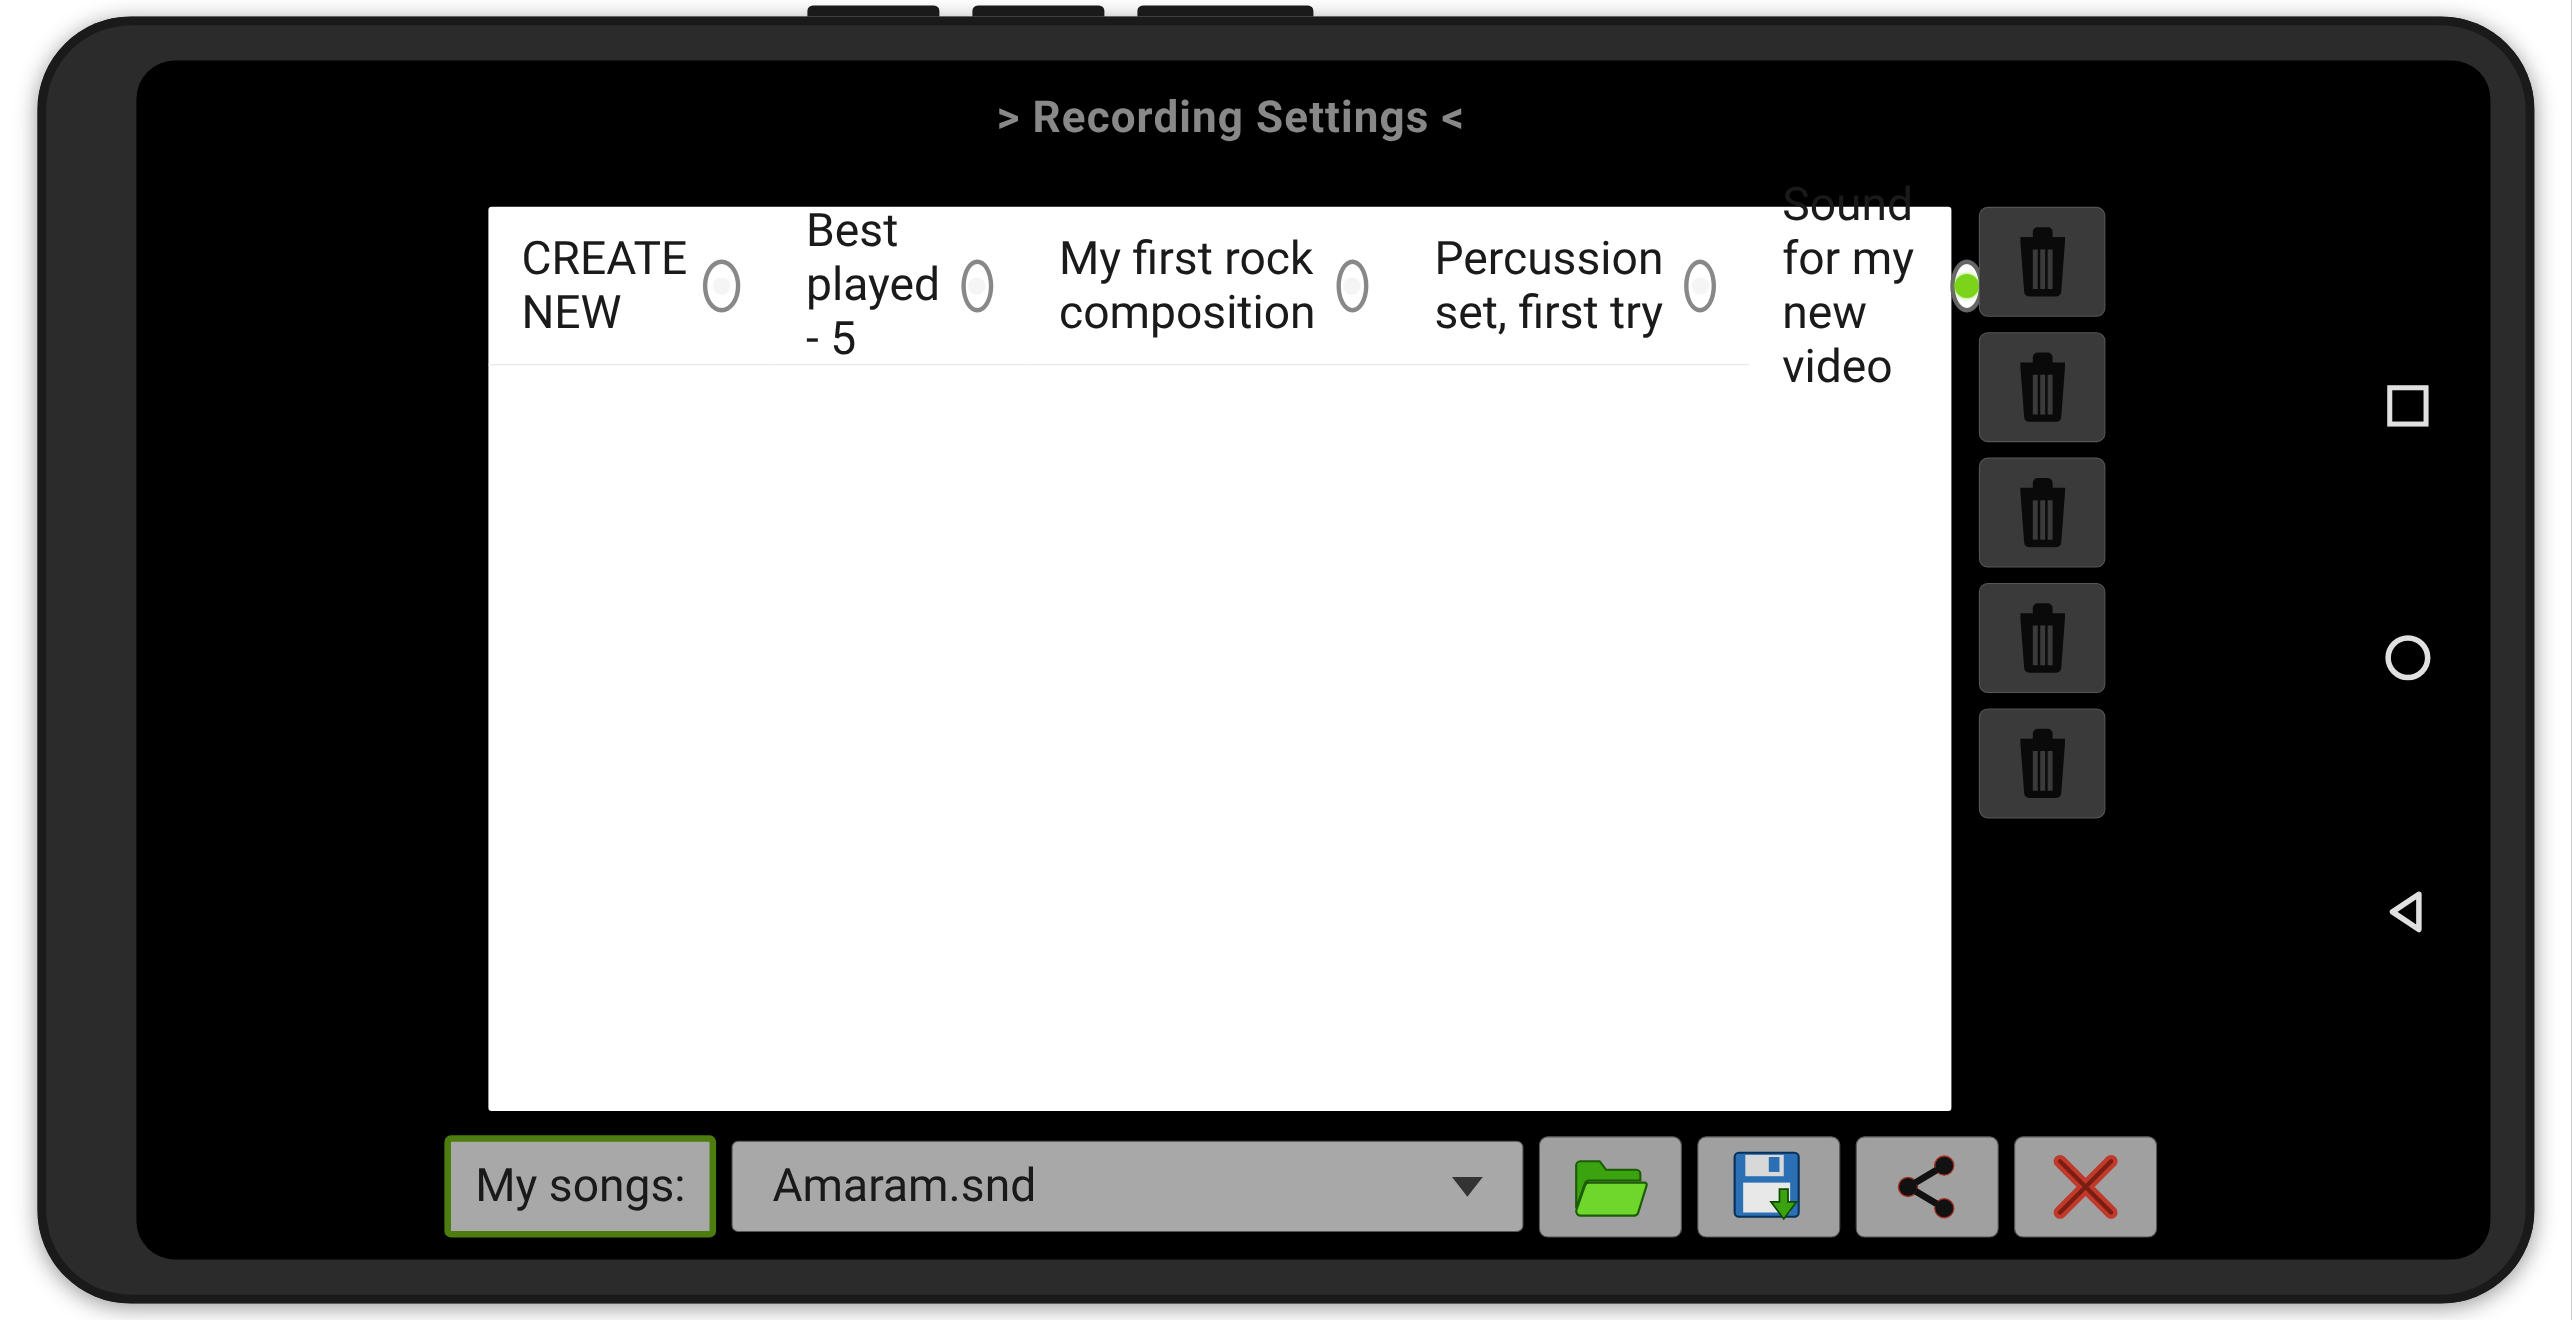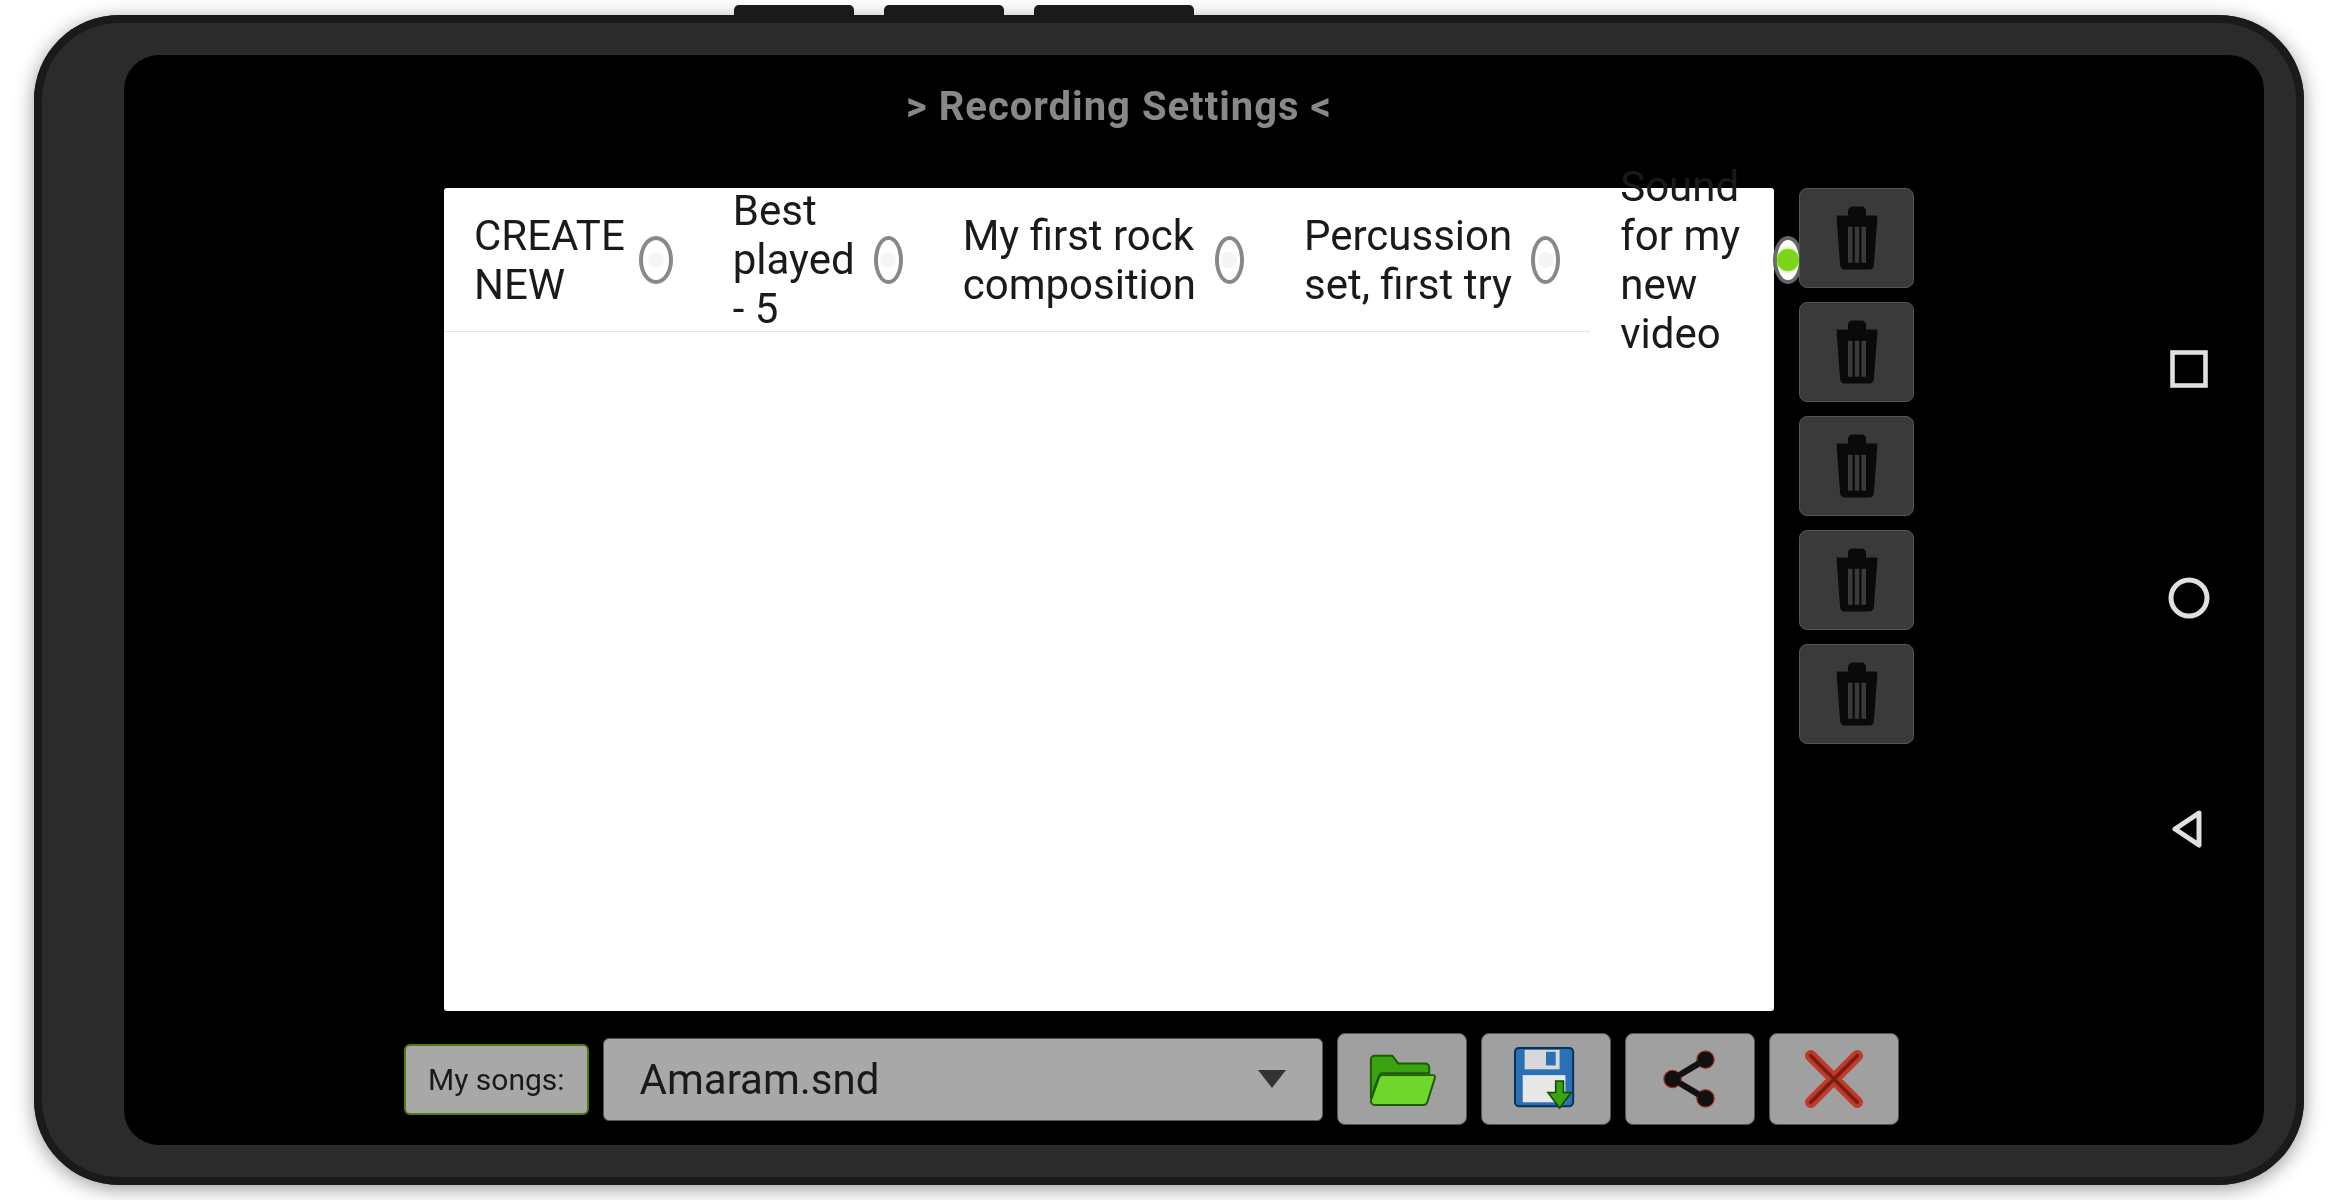--- a/index.html
+++ b/index.html
@@ -132,25 +132,25 @@
     cursor: pointer;
   }
   .bottom-bar {
     display: flex;
     align-items: center;
     gap: 14px;
     padding: 12px 20px 20px 280px;
   }
   .label-chip {
     background: #a8a8a8;
-    border: 2px solid #4d7c0f;
+    border: 6px solid #4d7c0f;
     border-radius: 6px;
     padding: 16px 22px;
     color: #1a1a1a;
-    font-size: 30px;
+    font-size: 42px;
   }
   .song-select {
     flex: 1;
     max-width: 720px;
     background: #a8a8a8;
     border: 1px solid #555;
     border-radius: 6px;
     padding: 16px 36px;
     color: #1a1a1a;
     font-size: 42px;

